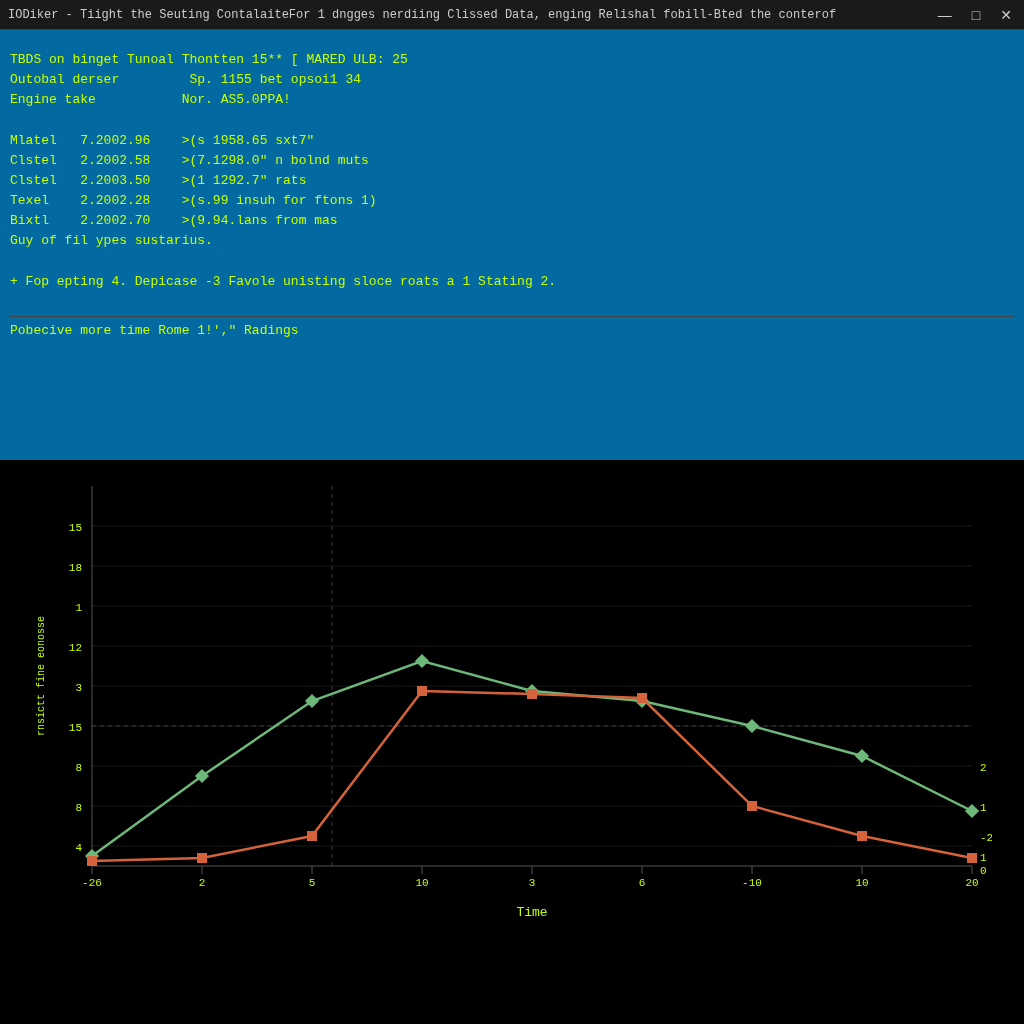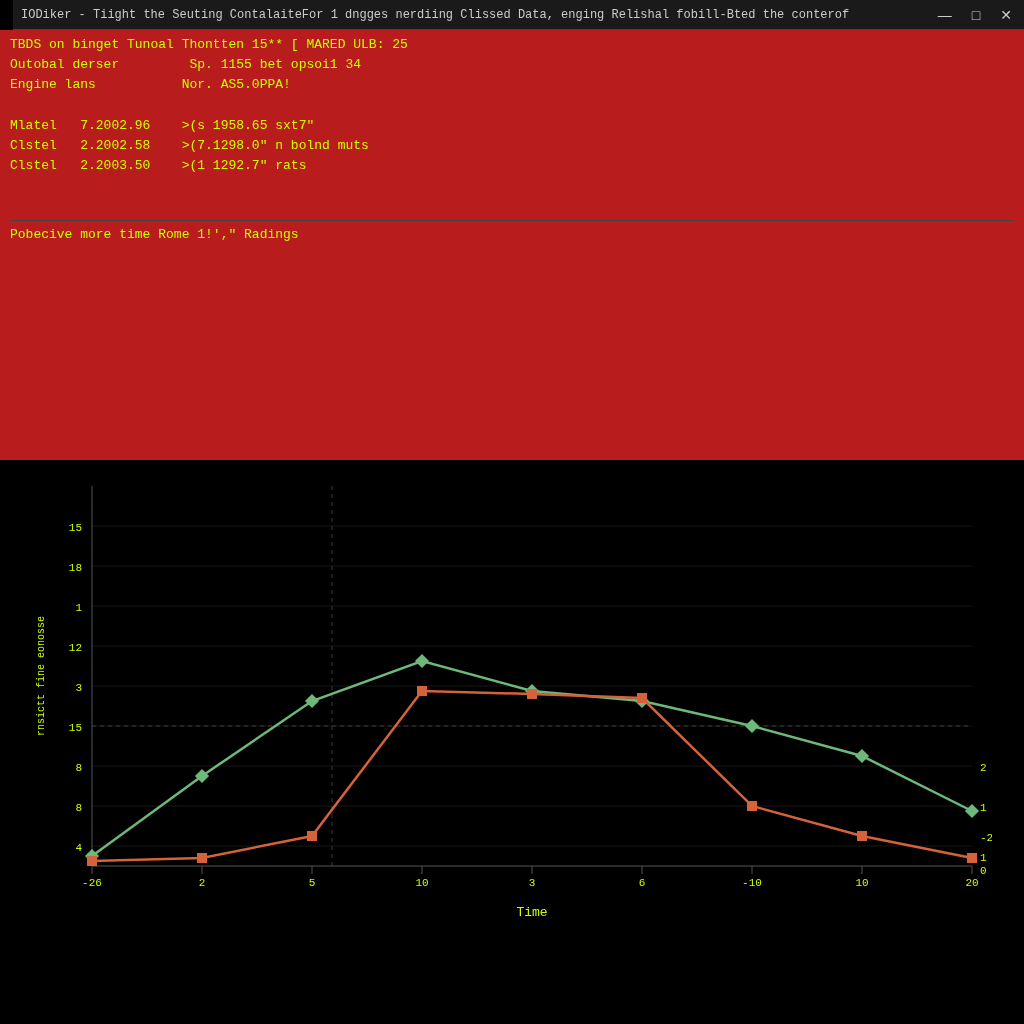--- a/index.html
+++ b/index.html
@@ -14,41 +14,40 @@
     }
     .title-bar {
       background: #1a1a1a;
       color: #ccc;
       display: flex;
       align-items: center;
       justify-content: space-between;
       padding: 4px 8px;
       height: 30px;
       border-bottom: 1px solid #444;
-      margin-left: 13px;
     }
     .title-bar-left {
       font-size: 12px;
       color: #ccc;
     }
     .title-bar-controls {
       display: flex;
       gap: 12px;
     }
     .title-bar-btn {
       color: #ccc;
       cursor: pointer;
       font-size: 14px;
       background: none;
       border: none;
       padding: 0 4px;
     }
     .terminal-area {
-      background: #b91c1c;
-      padding: 5px 10px;
+      background: #0369a1;
+      padding: 20px 10px;
       height: 430px;
       overflow: hidden;
     }
     .line {
       line-height: 1.55;
       white-space: pre;
       color: #c8ff00;
     }
     .line-yellow { color: #c8ff00; }
     .separator {
@@ -81,26 +80,30 @@
   <div class="title-bar-controls">
     <button class="title-bar-btn">—</button>
     <button class="title-bar-btn">□</button>
     <button class="title-bar-btn">✕</button>
   </div>
 </div>
 
 <div class="terminal-area">
   <div class="line line-yellow">TBDS on binget Tunoal Thontten 15** [ MARED ULB: 25</div>
   <div class="line line-yellow">Outobal derser         Sp. 1155 bet opsoi1 34</div>
-  <div class="line line-yellow">Engine lans           Nor. AS5.0PPA!</div>
+  <div class="line line-yellow">Engine take           Nor. AS5.0PPA!</div>
   <div class="line">&nbsp;</div>
   <div class="line line-yellow">Mlatel   7.2002.96    &gt;(s 1958.65 sxt7"</div>
   <div class="line line-yellow">Clstel   2.2002.58    &gt;(7.1298.0" n bolnd muts</div>
   <div class="line line-yellow">Clstel   2.2003.50    &gt;(1 1292.7" rats</div>
+  <div class="line line-yellow">Texel    2.2002.28    &gt;(s.99 insuh for ftons 1)</div>
+  <div class="line line-yellow">Bixtl    2.2002.70    &gt;(9.94.lans from mas</div>
+  <div class="line line-yellow">Guy of fil ypes sustarius.</div>
   <div class="line">&nbsp;</div>
+  <div class="line line-yellow">+ Fop epting 4. Depicase -3 Favole unisting sloce roats a 1 Stating 2.</div>
   <div class="line">&nbsp;</div>
   <hr class="separator">
   <div class="line line-yellow">Pobecive more time Rome 1!'," Radings</div>
 </div>
 
 <div class="chart-section">
   <div class="chart-container">
     <svg class="chart-svg" viewBox="0 0 960 480" xmlns="http://www.w3.org/2000/svg">
 
       <rect width="960" height="480" fill="#000000"></rect>

